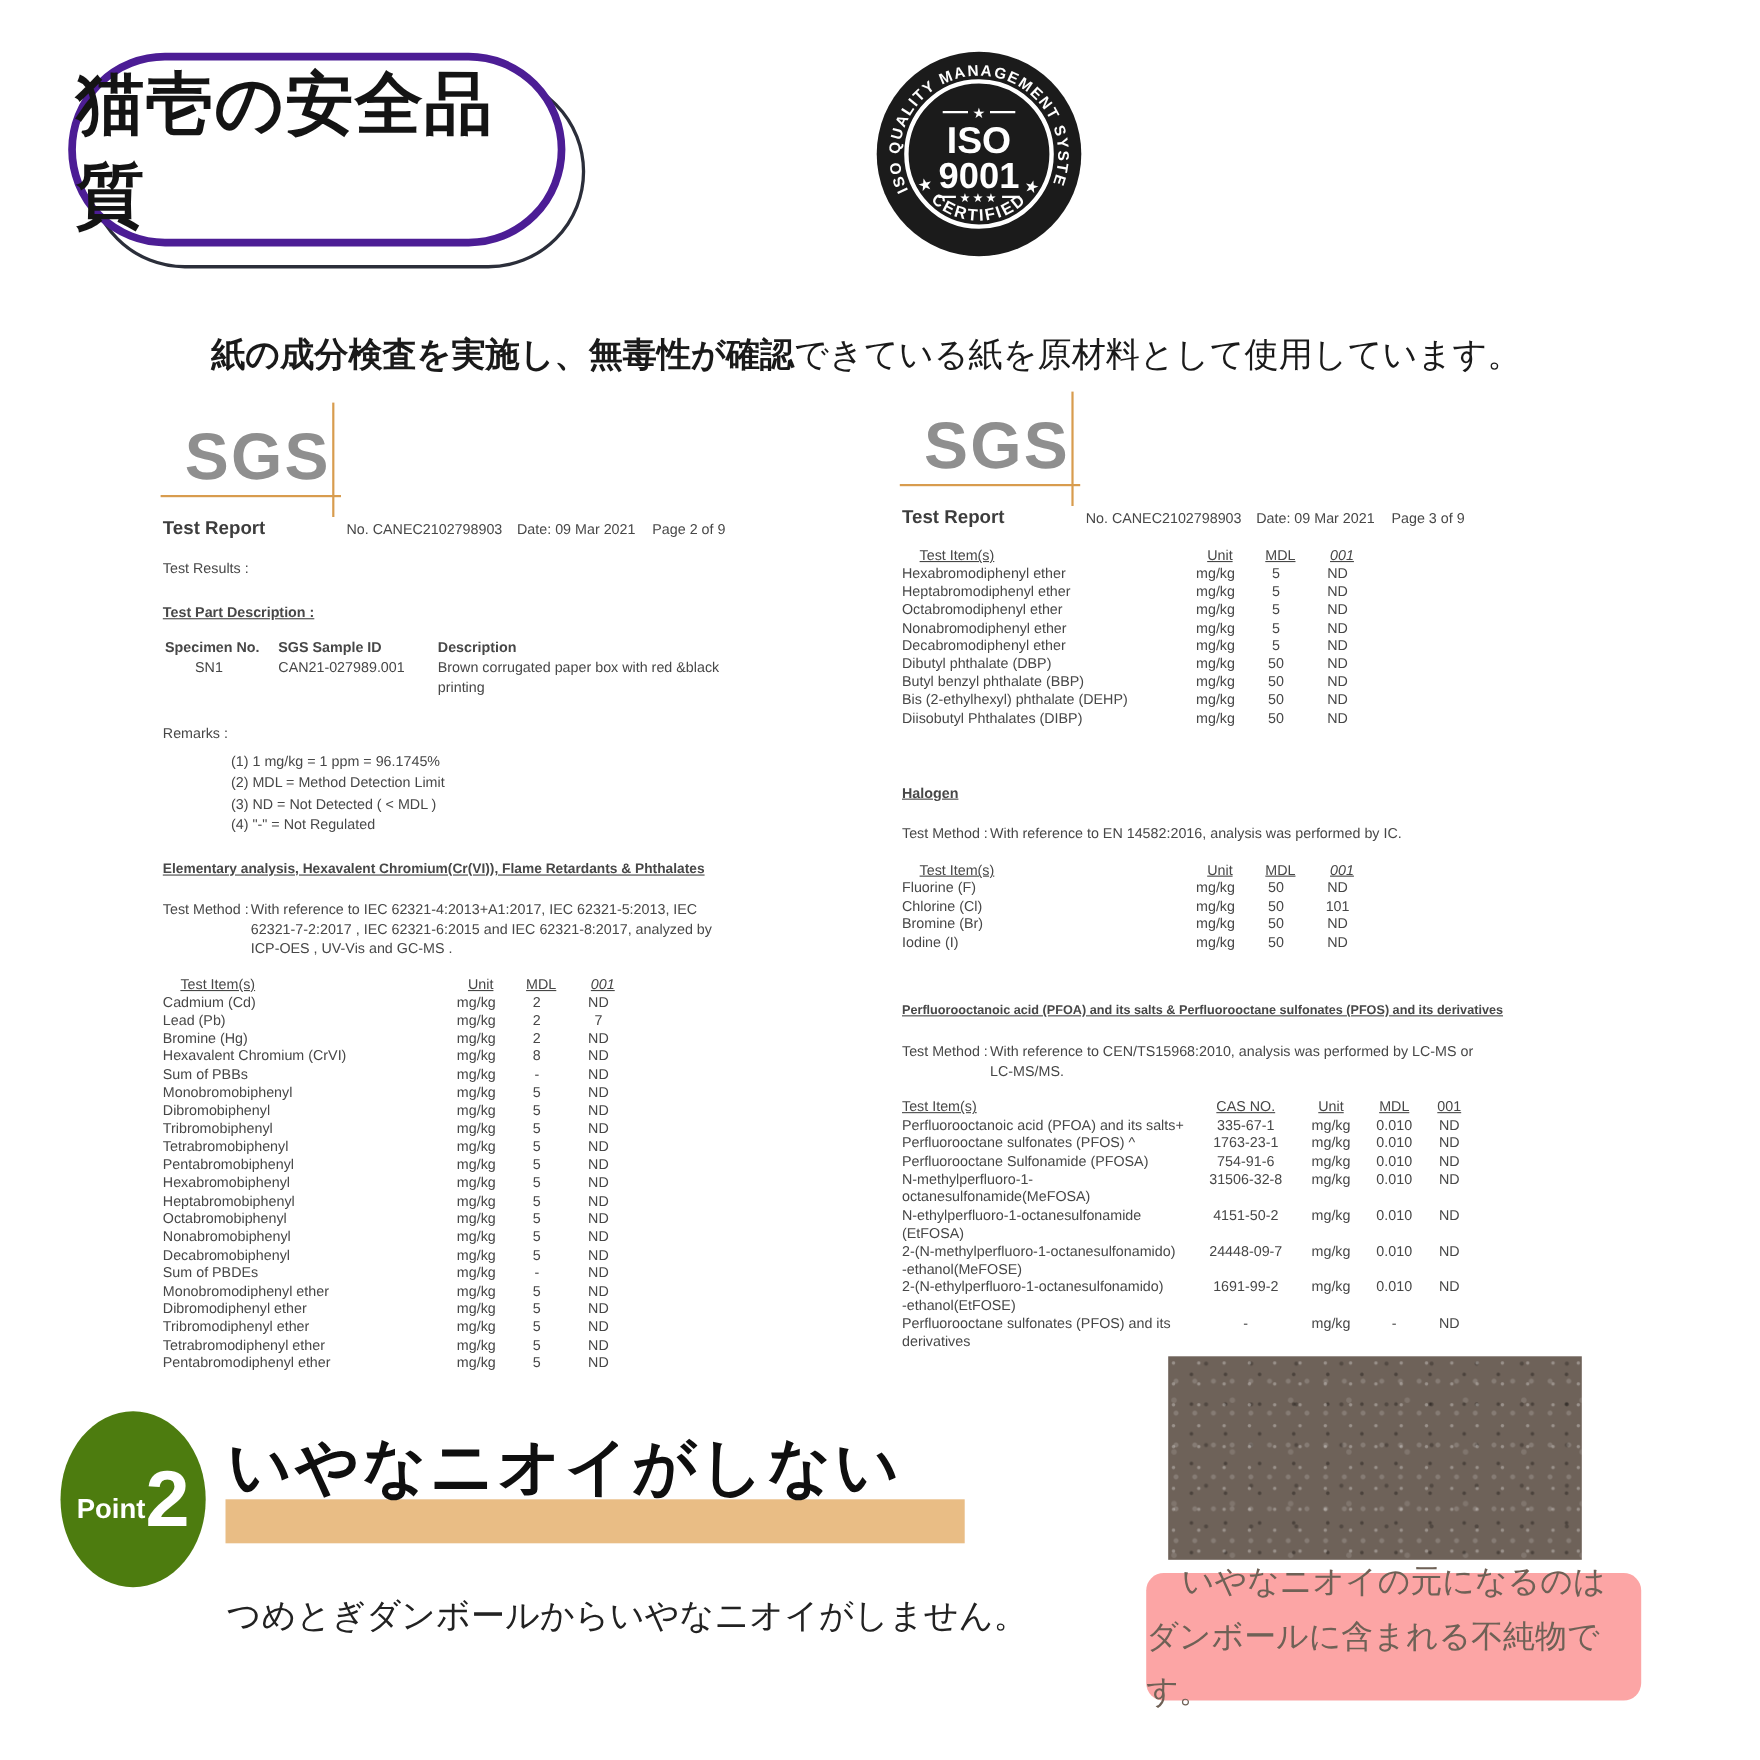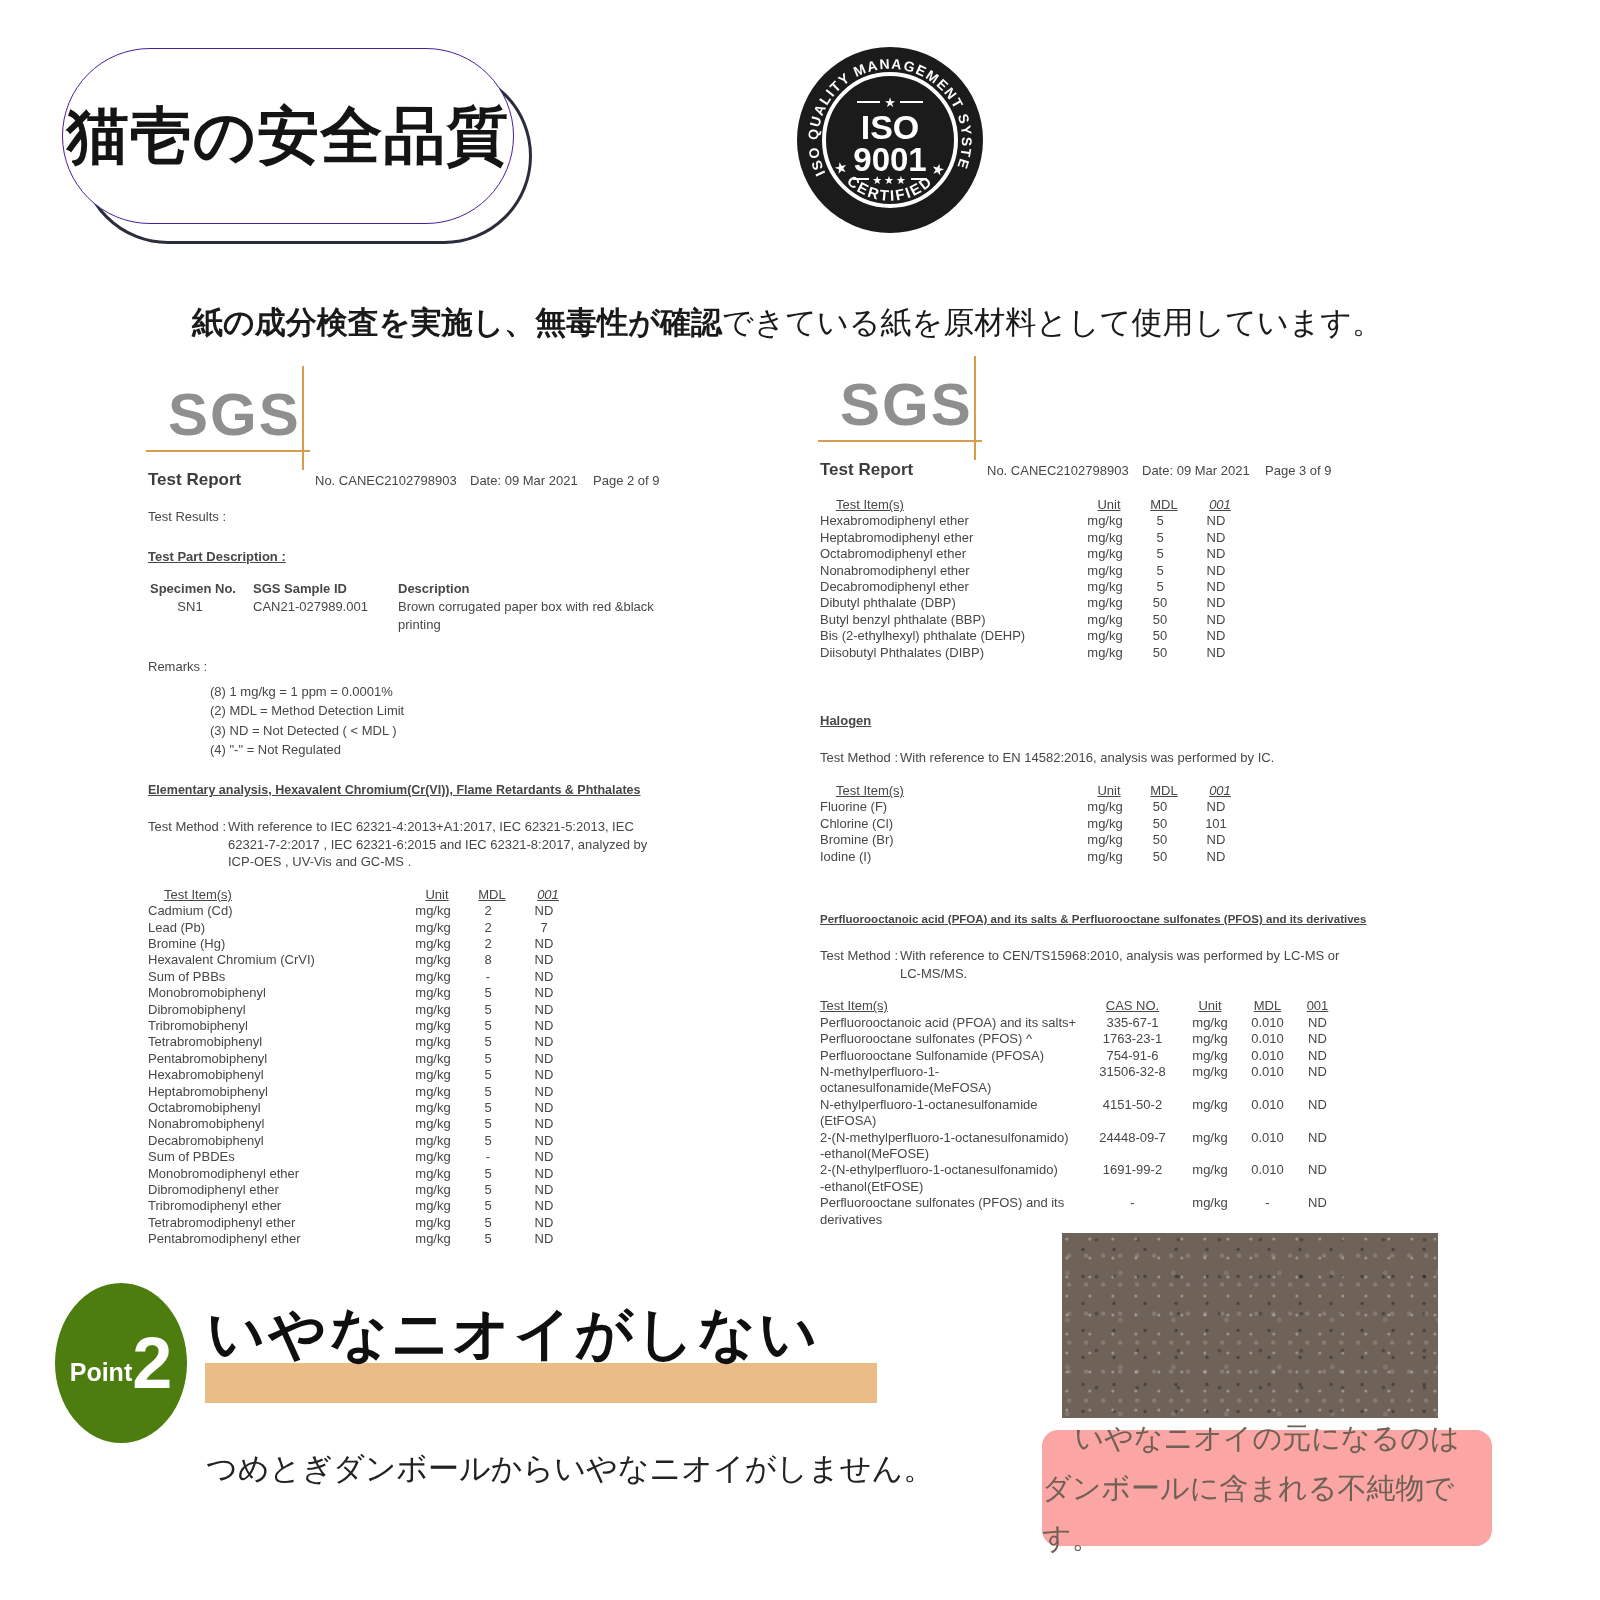--- a/index.html
+++ b/index.html
@@ -3,21 +3,21 @@
 <meta charset="utf-8">
 <style>
   html,body{margin:0;padding:0;background:#ffffff;}
   .page{position:relative;width:1600px;height:1600px;background:#ffffff;overflow:hidden;
         font-family:"Liberation Sans","DejaVu Sans",sans-serif;color:#111;}
 
   
   .title-wrap{position:absolute;left:62px;top:48px;width:452px;height:176px;}
   .title-back{position:absolute;left:0;top:0;right:0;bottom:0;border:3px solid #2b2e3a;
               border-radius:88px;transform:translate(18px,20px);}
-  .title-front{position:absolute;left:0;top:0;right:0;bottom:0;border:1px solid #4c1d95;
+  .title-front{position:absolute;left:0;top:0;right:0;bottom:0;border:7px solid #4c1d95;
                border-radius:88px;background:#fff;display:flex;align-items:center;justify-content:center;}
   .title-front .t{font-size:62px;font-weight:bold;letter-spacing:1px;color:#141414;}
 
   
   .badge{position:absolute;left:795px;top:45px;width:190px;height:190px;}
   .iso-block{position:absolute;left:980px;top:60px;width:490px;}
   .iso-lead{font-size:33px;color:#151515;}
   .iso-num{font-size:58px;font-weight:900;letter-spacing:2px;color:#0d0d0d;margin-top:8px;}
   .iso-sub{font-size:33px;color:#151515;margin-top:10px;}
 
@@ -148,21 +148,21 @@
       </div>
       <div class="srow vals">
         <span class="c1">SN1</span>
         <span>CAN21-027989.001</span>
         <span>Brown corrugated paper box with red &amp;black printing</span>
       </div>
     </div>
     <div class="remarks">Remarks :</div>
     <div class="remark-lines">
 
-    <div class="remark-line">(8) 1 mg/kg = 1 ppm = 0.0001%</div>
+    <div class="remark-line">(1) 1 mg/kg = 1 ppm = 96.1745%</div>
         <div class="remark-line">(2) MDL = Method Detection Limit</div>
         <div class="remark-line">(3) ND = Not Detected ( &lt; MDL )</div>
         <div class="remark-line">(4) "-" = Not Regulated</div>
       </div>
     <div class="section-title">Elementary analysis, Hexavalent Chromium(Cr(VI)), Flame Retardants &amp; Phthalates</div>
     <div class="method">
       <span class="ml">Test Method :</span>
       <span class="mt">With reference to IEC 62321-4:2013+A1:2017, IEC 62321-5:2013,  IEC 62321-7-2:2017 , IEC 62321-6:2015  and IEC 62321-8:2017,  analyzed by ICP-OES , UV-Vis  and GC-MS .</span>
     </div>
     <div class="tbl">

